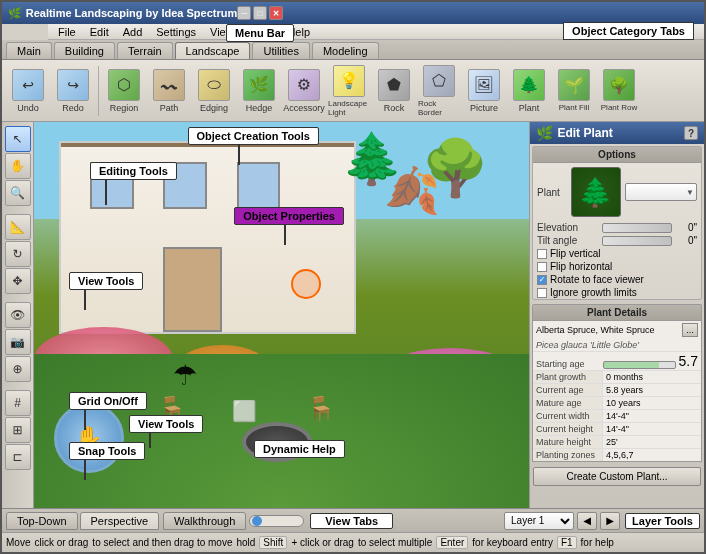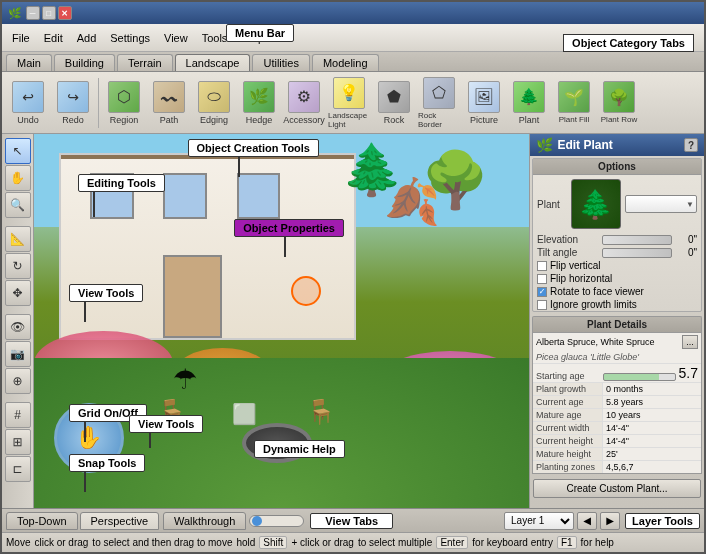--- a/index.html
+++ b/index.html
@@ -9,21 +9,21 @@
 
     
     .title-bar { background: linear-gradient(to bottom, #4a6fa5, #2c4a7c); height: 22px; display: flex; align-items: center; padding: 0 6px; color: white; font-size: 11px; font-weight: bold; flex-shrink: 0; }
     .title-bar-buttons { display: flex; gap: 2px; }
     .tb-btn { width: 14px; height: 14px; border: 1px solid #888; border-radius: 2px; cursor: pointer; display: flex; align-items: center; justify-content: center; font-size: 8px; }
     .tb-min { background: #c8c8c8; }
     .tb-max { background: #c8c8c8; }
     .tb-close { background: #e05050; color: white; }
 
     
-    .menu-bar { background: linear-gradient(to bottom, #f0ede8, #d8d4cc); height: 28px; display: flex; align-items: center; padding: 0 4px; border-bottom: 1px solid #aaa; flex-shrink: 0; gap: 2px; }
+    .menu-bar { background: linear-gradient(to bottom, #f0ede8, #d8d4cc); height: 16px; display: flex; align-items: center; padding: 0 4px; border-bottom: 1px solid #aaa; flex-shrink: 0; gap: 2px; margin-left: 46px; }
     .menu-item { padding: 1px 6px; font-size: 11px; cursor: pointer; color: #000; }
 
     
     .category-tabs { background: linear-gradient(to bottom, #c8c4bc, #b8b4ac); height: 20px; display: flex; align-items: flex-end; padding: 0 4px; border-bottom: 1px solid #888; flex-shrink: 0; }
     .cat-tab { padding: 2px 10px; font-size: 11px; cursor: pointer; border: 1px solid #999; border-bottom: none; margin-right: 2px; background: linear-gradient(to bottom, #d8d4cc, #c0bbb2); border-radius: 3px 3px 0 0; }
     .cat-tab.active { background: linear-gradient(to bottom, #e8e4dc, #d8d4cc); border-color: #777; }
 
     
     .toolbar { background: linear-gradient(to bottom, #e8e4dc, #d0ccc4); height: 62px; display: flex; align-items: center; padding: 2px 4px; border-bottom: 1px solid #999; flex-shrink: 0; gap: 1px; position: relative; }
     .tool-btn { display: flex; flex-direction: column; align-items: center; justify-content: center; width: 44px; height: 56px; cursor: pointer; border: 1px solid transparent; border-radius: 2px; font-size: 9px; color: #333; gap: 2px; }
@@ -111,20 +111,21 @@
     .scene-house { position: absolute; top: 5%; left: 5%; width: 60%; height: 50%; background: linear-gradient(to bottom, #f5f0e8 0%, #e8e0d0 100%); border: 2px solid #ccc; }
     .scene-pit { position: absolute; bottom: 12%; left: 42%; width: 70px; height: 40px; background: radial-gradient(ellipse, #555 0%, #333 100%); border-radius: 50%; border: 4px solid #777; }
   </style>
 </head>
 <body>
 
 <div class="app-window">
 
   <div class="title-bar">
     <span style="margin-right:4px;">🌿</span>
+    <span>Realtime Landscaping by Idea Spectrum</span>
     <div class="title-bar-buttons">
       <div class="tb-btn tb-min">─</div>
       <div class="tb-btn tb-max">□</div>
       <div class="tb-btn tb-close">✕</div>
     </div>
   </div>
 
   <div class="menu-bar">
     <div class="menu-item">File</div>
     <div class="menu-item">Edit</div>
@@ -262,21 +263,21 @@
         <div style="position:absolute; bottom:30%; left:28%; font-size:28px; opacity:0.9;">☂</div>
 
         <div class="scene-pit"></div>
 
         <div style="position:absolute; top:38%; left:52%; width:30px; height:30px; border:2px solid #ff6600; border-radius:50%; background:rgba(255,102,0,0.2);"></div>
 
         <div class="view-control">
           <span style="font-size:22px; color:white;">✋</span>
         </div>
 
-        <div style="position:absolute; top:40px; left:44px; z-index:15; pointer-events:none;">
+        <div style="position:absolute; top:40px; left:56px; z-index:15; pointer-events:none;">
           <div style="background:white; border:1.5px solid #333; border-radius:2px; padding:2px 8px; font-size:11px; font-weight:bold; white-space:nowrap;">Editing Tools</div>
           <div style="width:2px; height:25px; background:#333; margin-left:15px;"></div>
         </div>
 
         <div style="position:absolute; top:150px; left:35px; z-index:15; pointer-events:none;">
           <div style="background:white; border:1.5px solid #333; border-radius:2px; padding:2px 8px; font-size:11px; font-weight:bold; white-space:nowrap;">View Tools</div>
           <div style="width:2px; height:20px; background:#333; margin-left:15px;"></div>
         </div>
 
         <div style="position:absolute; top:270px; left:35px; z-index:15; pointer-events:none;">

